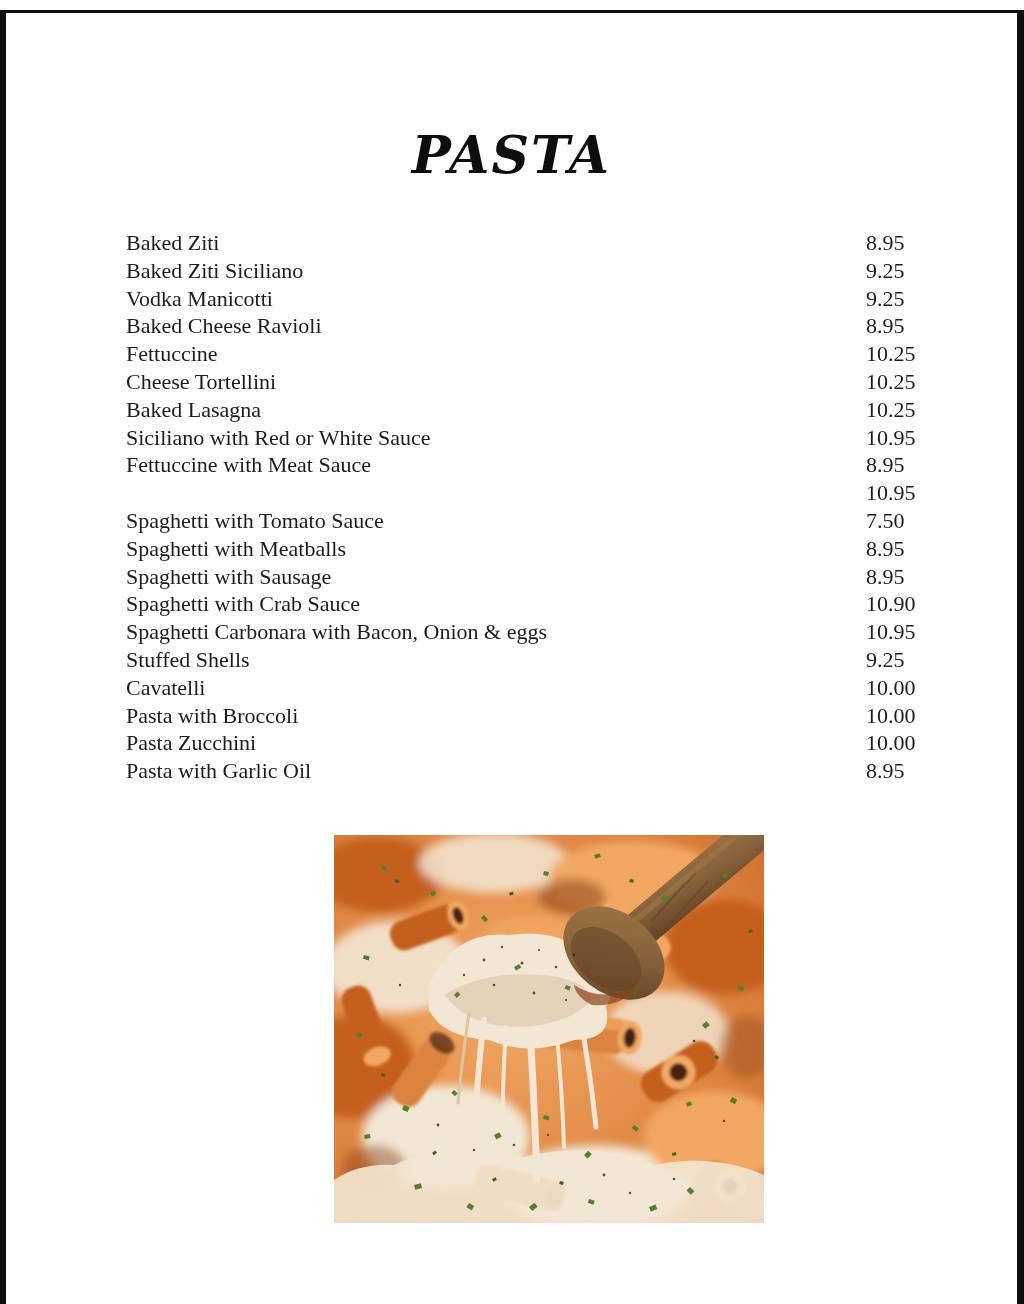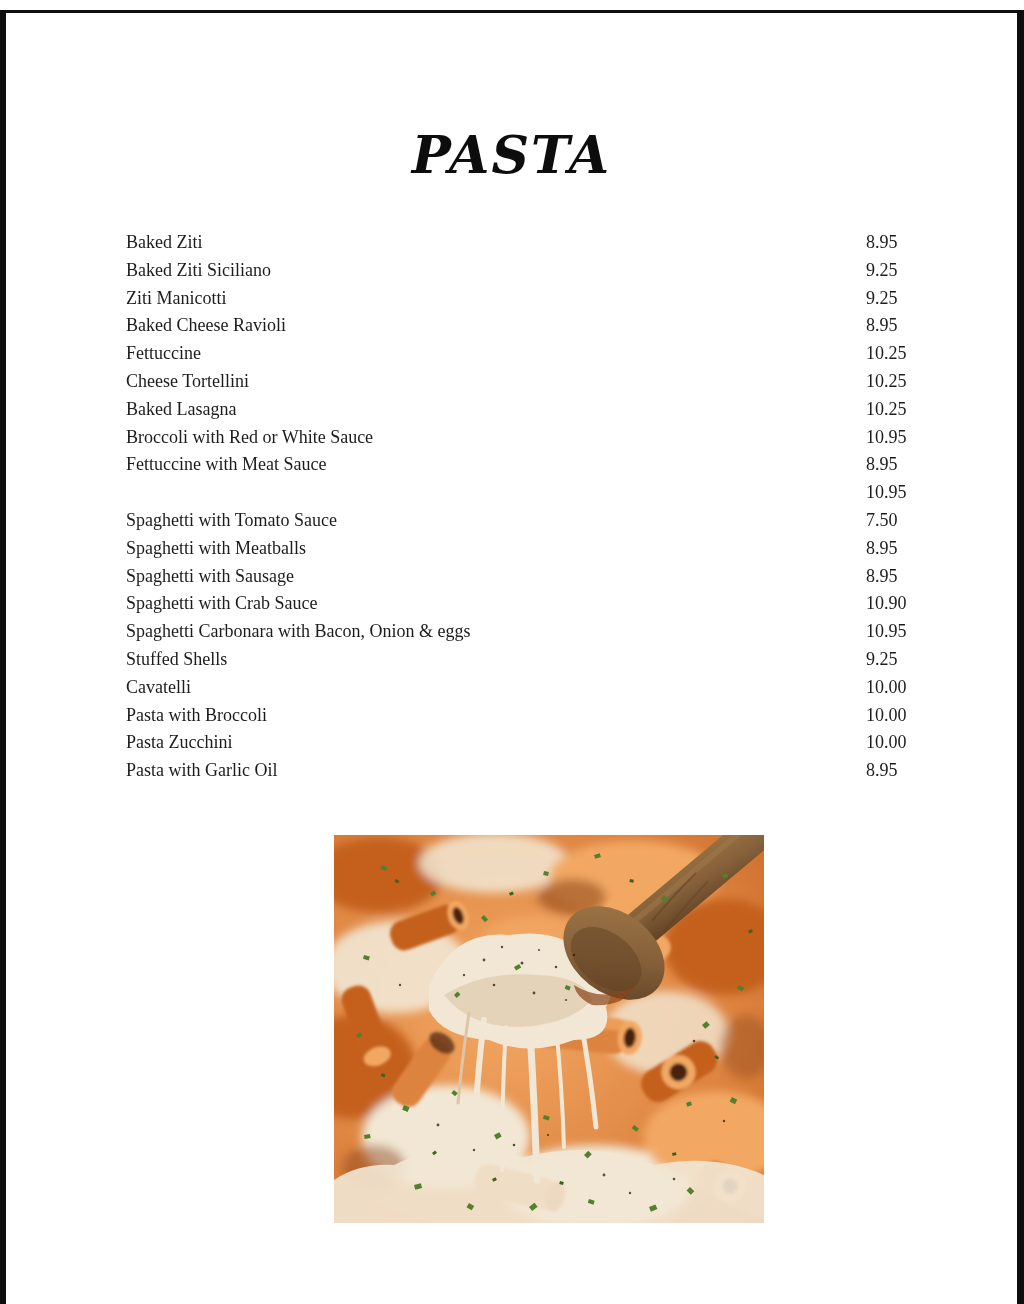--- a/index.html
+++ b/index.html
@@ -32,21 +32,21 @@
   }
   .menu-list{
     position:absolute;
     left:120px;top:216px;
     width:780px;
   }
   .menu-row{
     position:relative;
     height:27.8px;
     line-height:27.8px;
-    font-size:18px;
+    font-size:22px;
     white-space:nowrap;
   }
   .item-name{
     position:absolute;left:0;top:0;
   }
   .item-price{
     position:absolute;left:740px;top:0;
   }
   .photo{
     position:absolute;
@@ -68,21 +68,21 @@
       <span class="item-name">Baked Ziti</span>
       <span class="item-price">8.95</span>
     </div>
 
     <div class="menu-row">
       <span class="item-name">Baked Ziti Siciliano</span>
       <span class="item-price">9.25</span>
     </div>
 
     <div class="menu-row">
-      <span class="item-name">Ziti Manicotti</span>
+      <span class="item-name">Vodka Manicotti</span>
       <span class="item-price">9.25</span>
     </div>
 
     <div class="menu-row">
       <span class="item-name">Baked Cheese Ravioli</span>
       <span class="item-price">8.95</span>
     </div>
 
     <div class="menu-row">
       <span class="item-name">Fettuccine</span>
@@ -93,21 +93,21 @@
       <span class="item-name">Cheese Tortellini</span>
       <span class="item-price">10.25</span>
     </div>
 
     <div class="menu-row">
       <span class="item-name">Baked Lasagna</span>
       <span class="item-price">10.25</span>
     </div>
 
     <div class="menu-row">
-      <span class="item-name">Broccoli with Red or White Sauce</span>
+      <span class="item-name">Siciliano with Red or White Sauce</span>
       <span class="item-price">10.95</span>
     </div>
 
     <div class="menu-row">
       <span class="item-name">Fettuccine with Meat Sauce</span>
       <span class="item-price">8.95</span>
     </div>
 
     <div class="menu-row">
       <span class="item-price">10.95</span>

